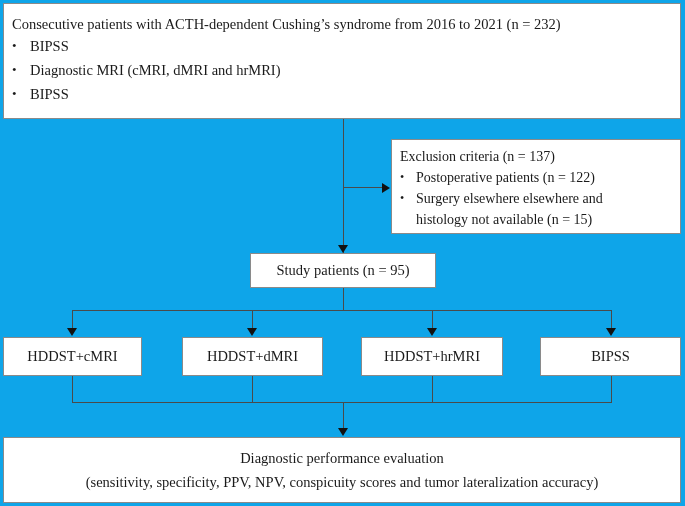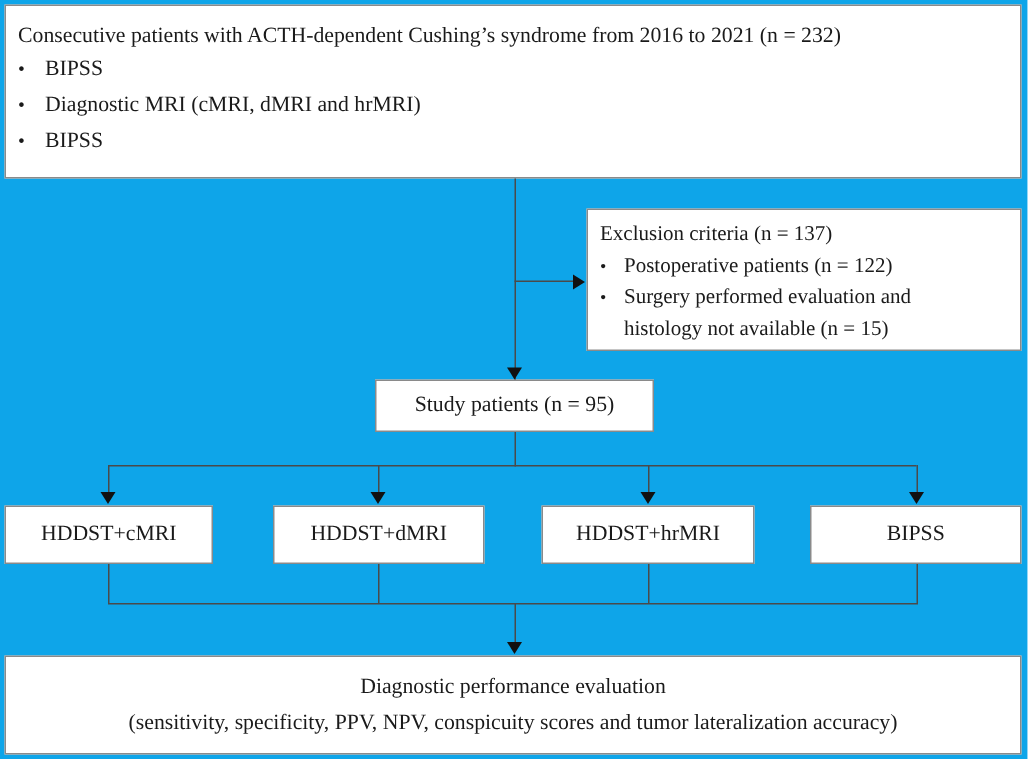--- a/index.html
+++ b/index.html
@@ -142,21 +142,21 @@
   <div class="box" id="excl-box">
     <div class="excl-title">Exclusion criteria (n = 137)</div>
 
     <div class="excl-row">
       <span class="excl-dot">•</span>
       <span>Postoperative patients (n = 122)</span>
     </div>
 
     <div class="excl-row">
       <span class="excl-dot">•</span>
-      <span>Surgery performed evaluation and</span>
+      <span>Surgery elsewhere elsewhere and</span>
     </div>
     <div class="excl-cont">histology not available  (n = 15)</div>
   </div>
 
   <div class="box centerbox" id="study-box">
     <div class="box-label">Study patients (n = 95)</div>
   </div>
 
   <div class="box centerbox" id="m1-box">
     <div class="box-label">HDDST+cMRI</div>

